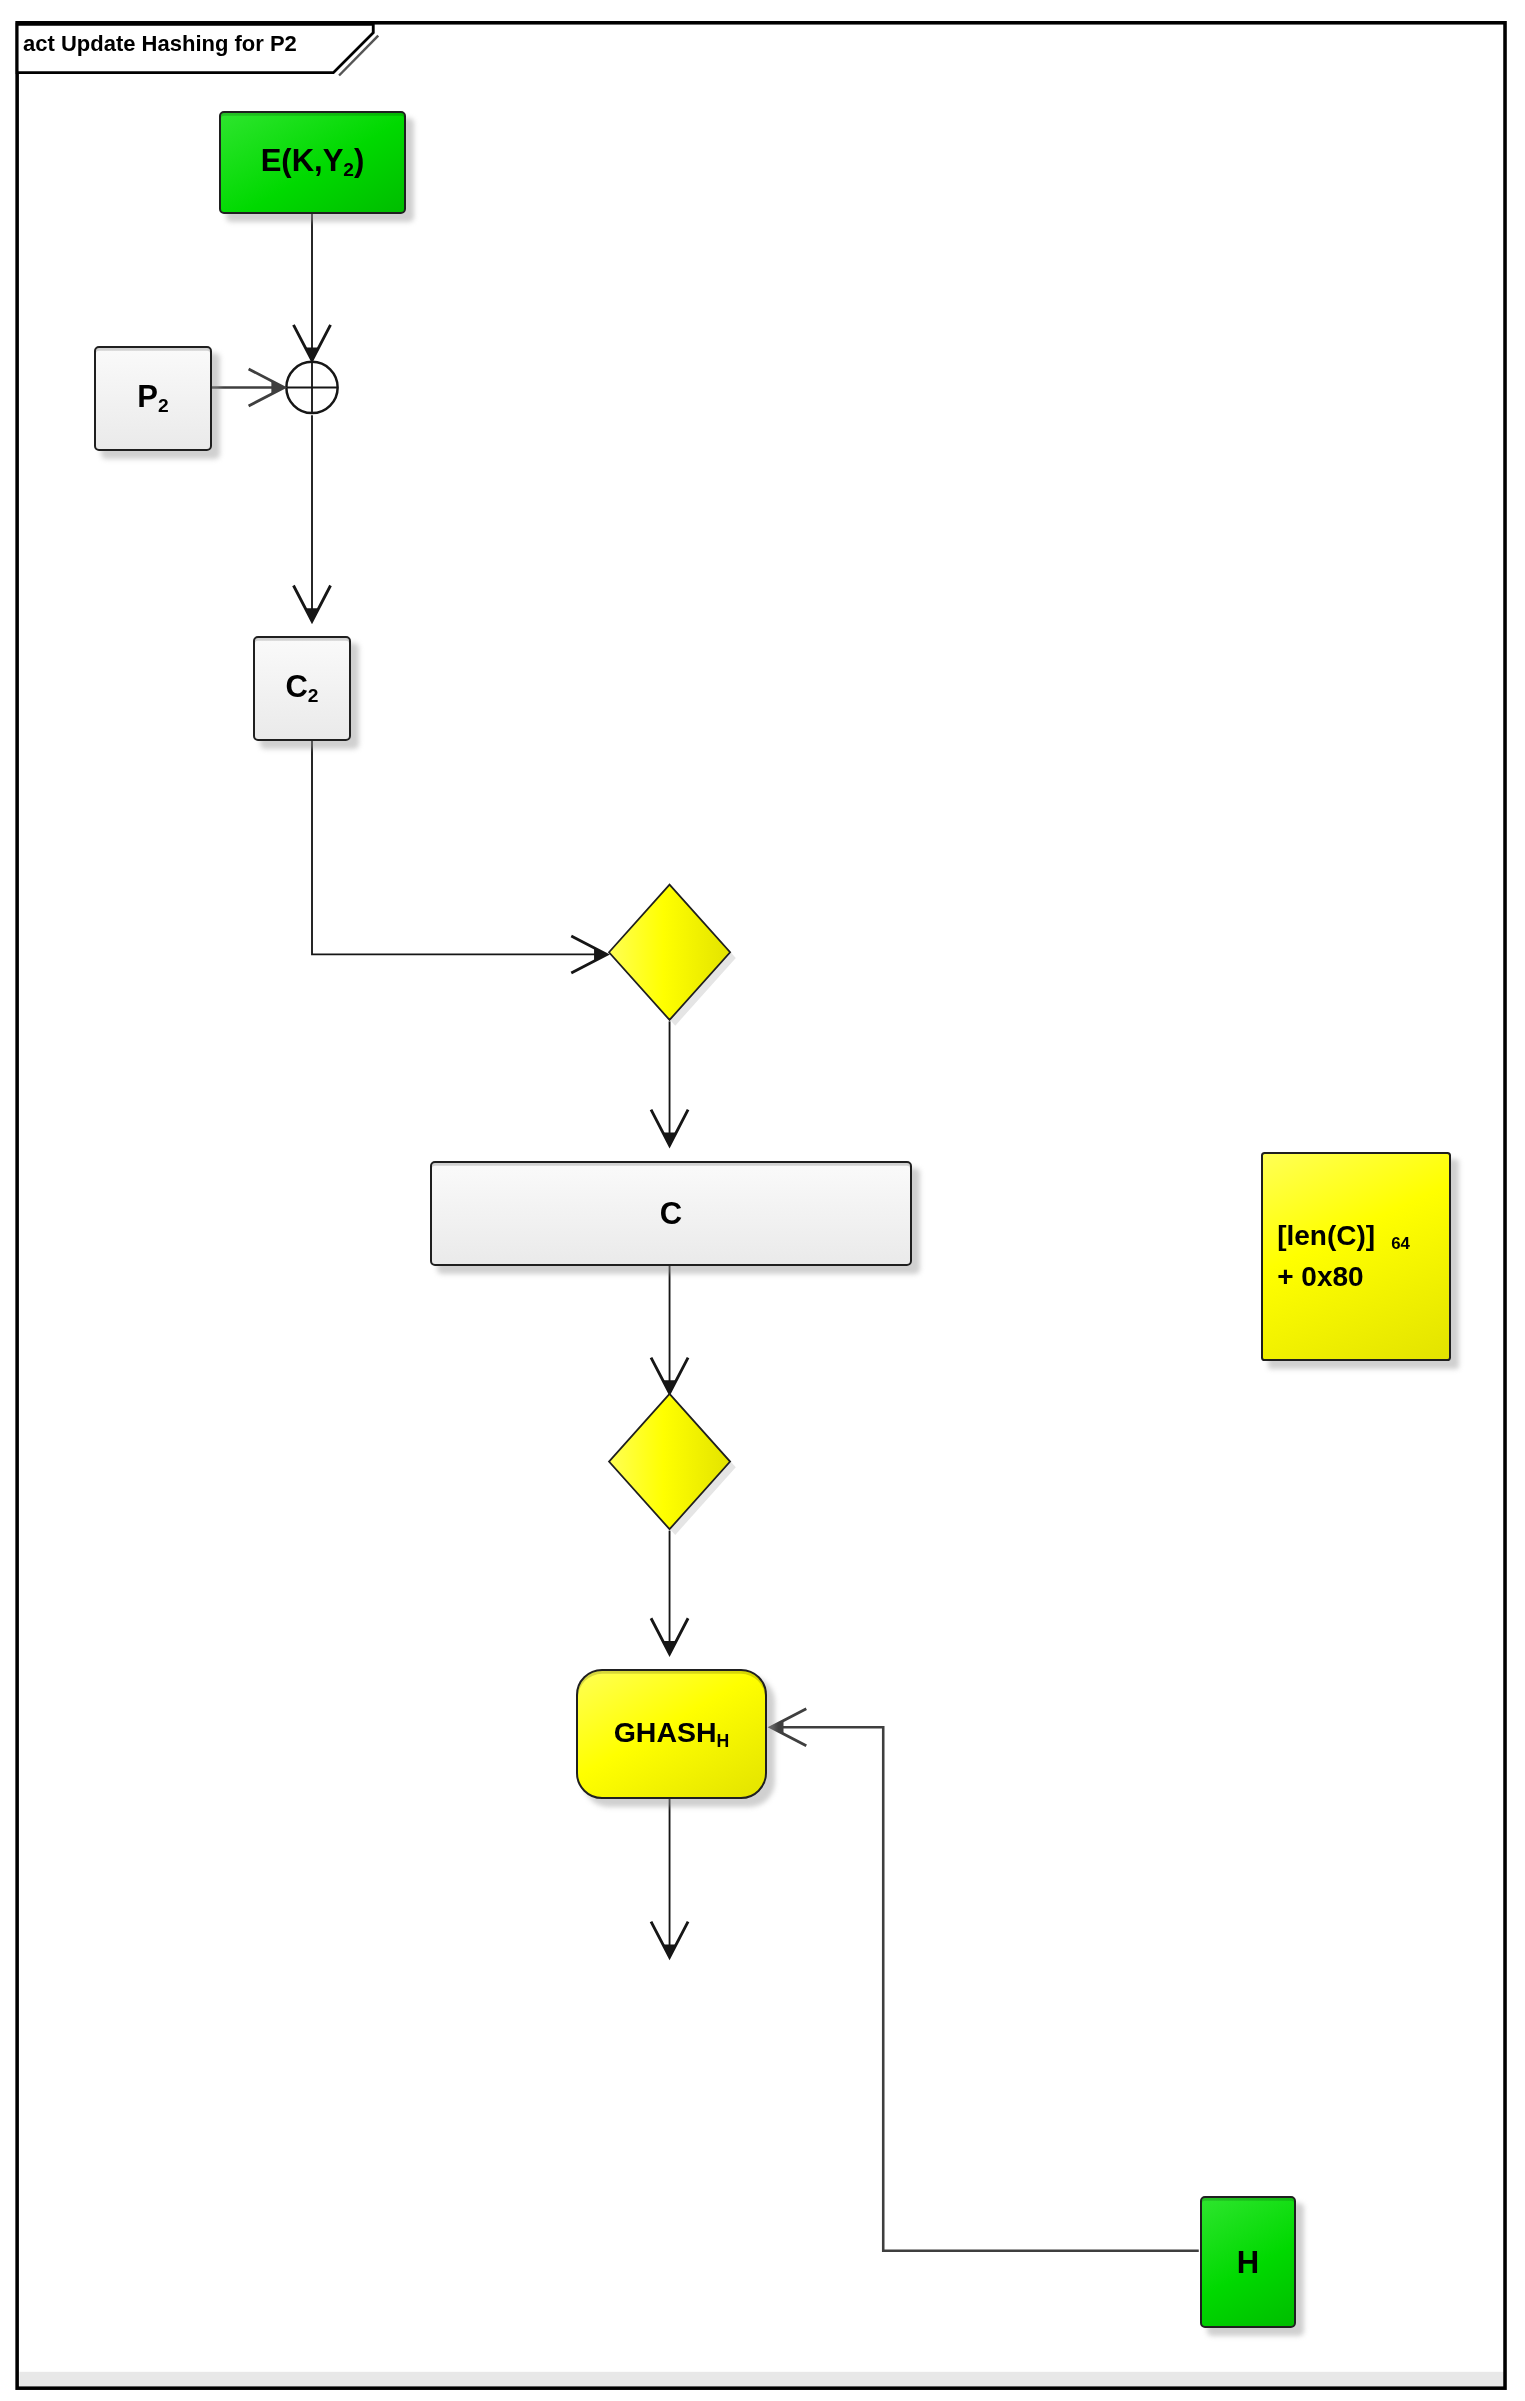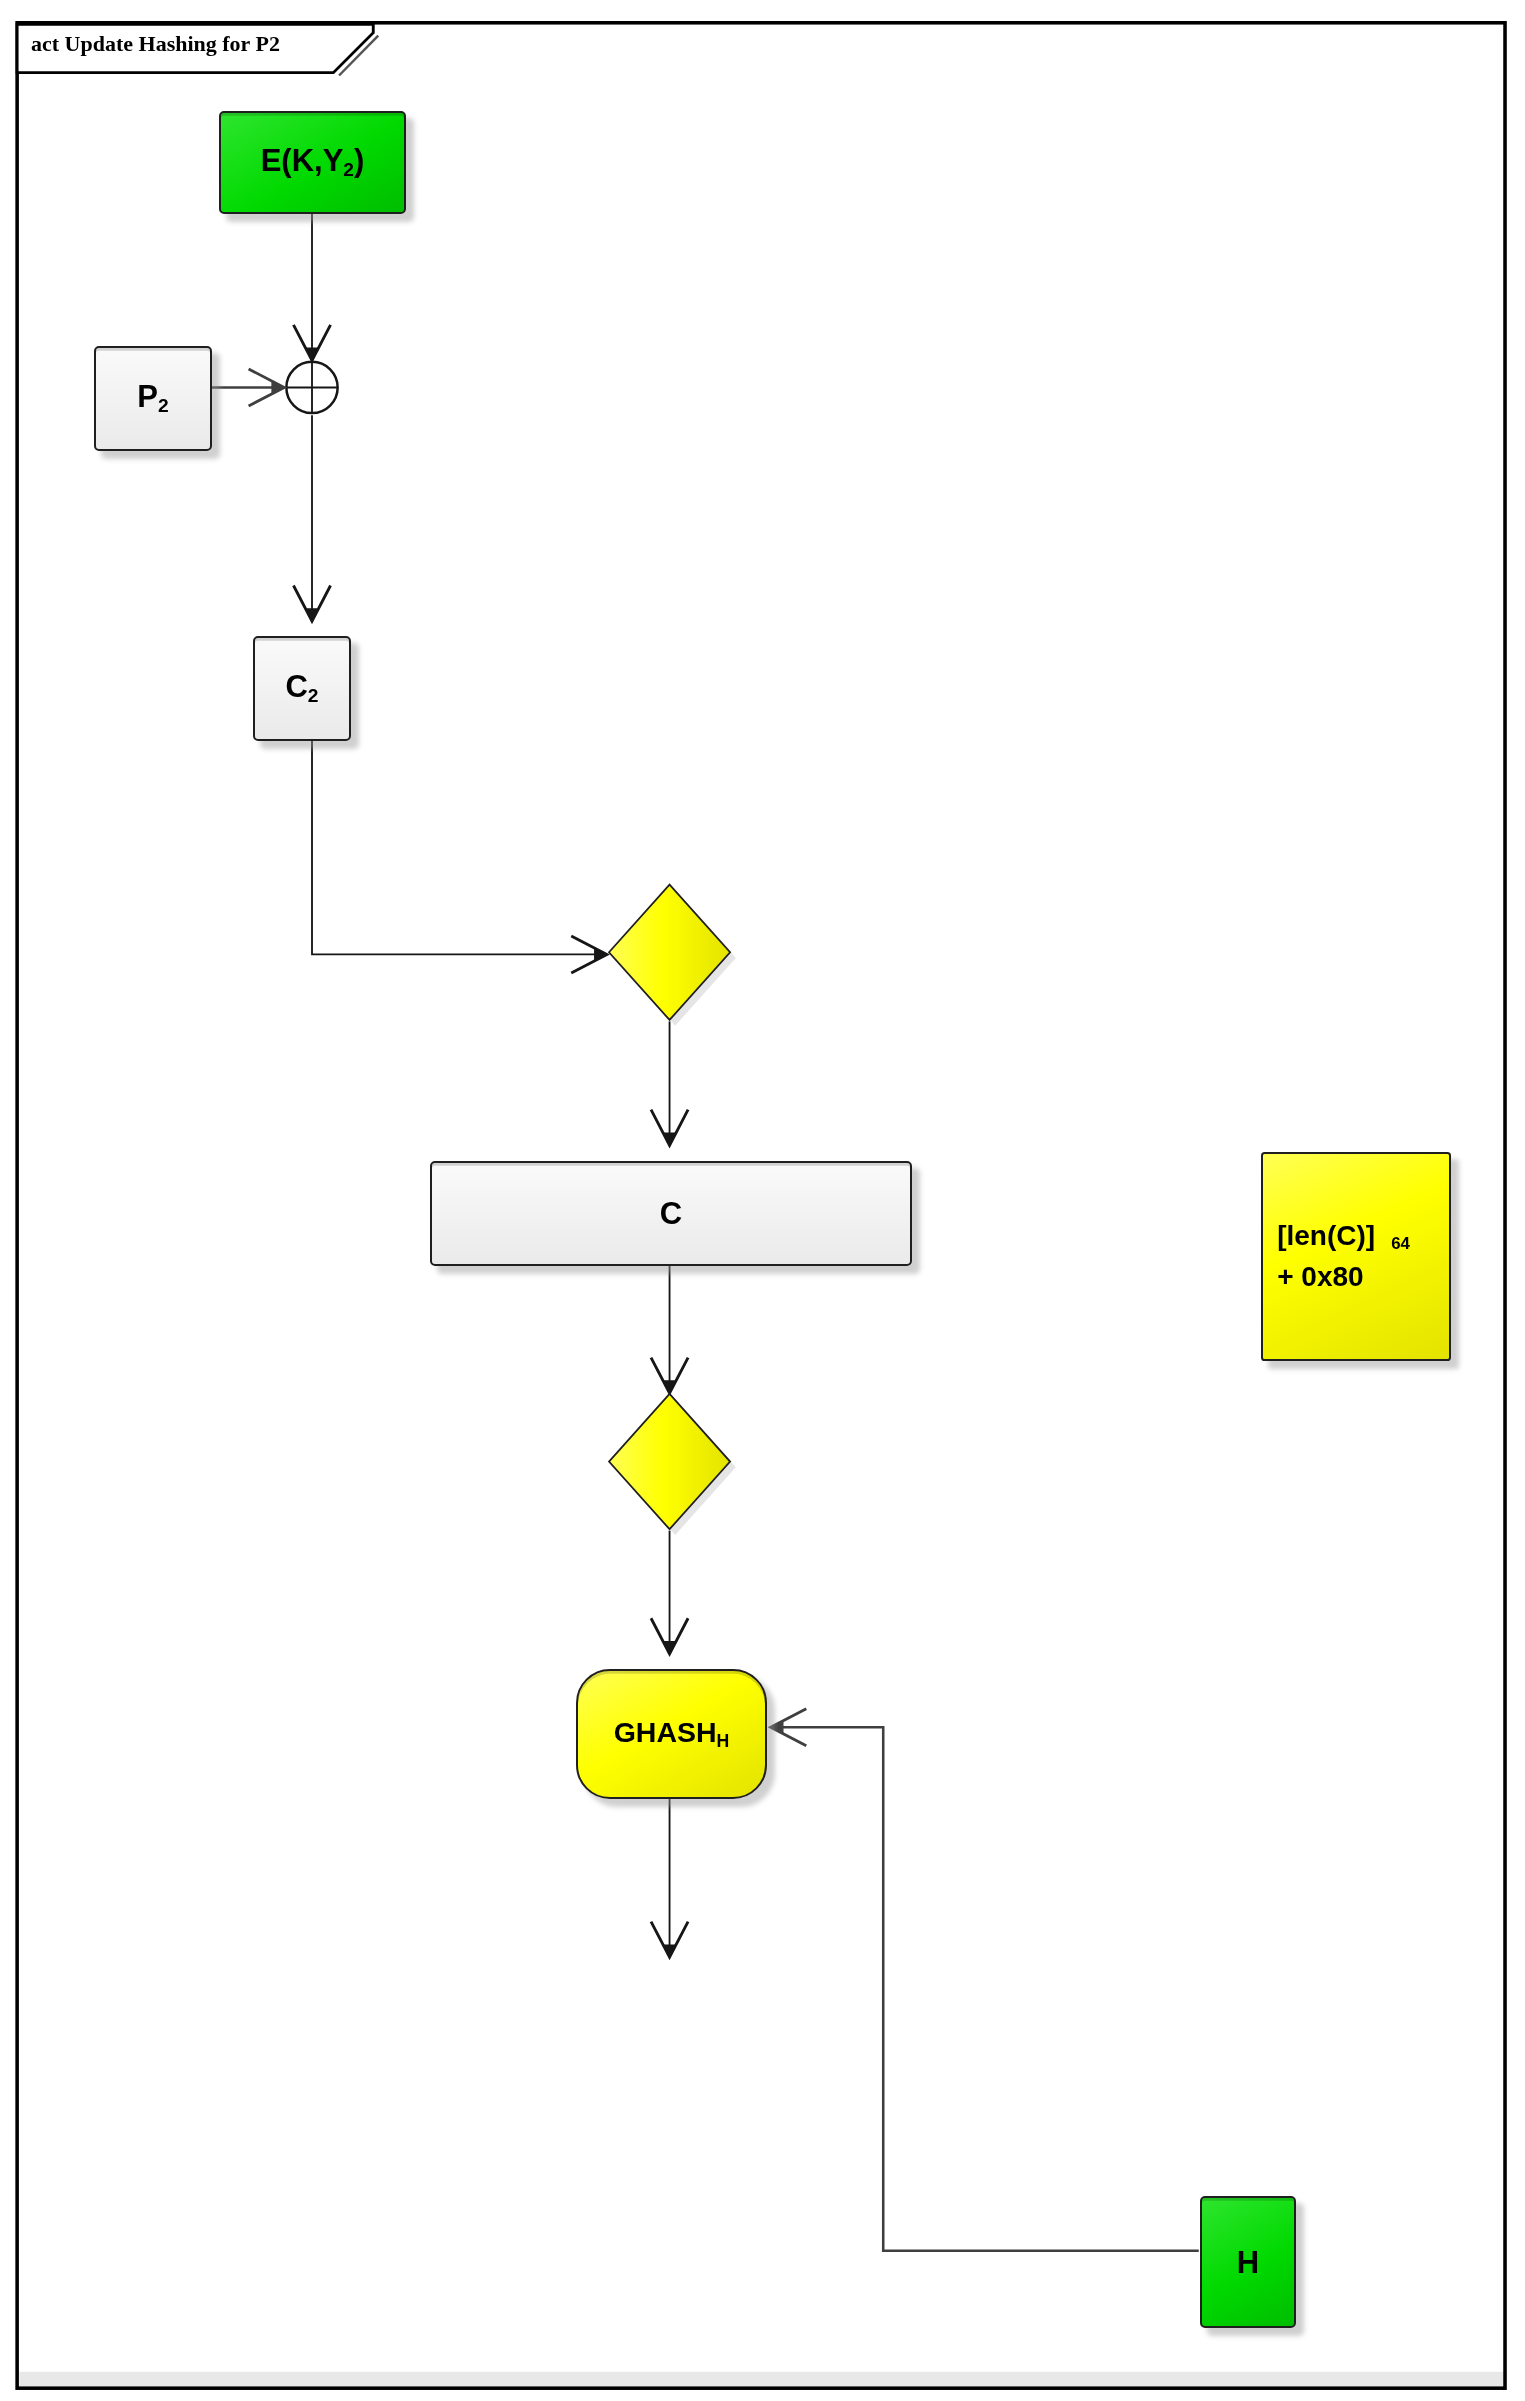--- a/index.html
+++ b/index.html
@@ -27,29 +27,29 @@
     position:absolute;box-sizing:border-box;z-index:2;
     left:1261px;top:1152px;width:190px;height:209px;
     border:2.1px solid var(--node-border);border-radius:3.6px;
     background:linear-gradient(155deg,var(--yellow-light) 0%,var(--yellow) 40%,var(--yellow-dark) 100%);
     box-shadow:7.8px 7.8px 5.7px var(--shadow);
     display:flex;flex-direction:column;justify-content:center;align-items:flex-start;
     padding-left:14.2px;font-weight:bold;font-size:28px;color:#000;line-height:1.45;
   }
   #note-box sub{font-size:0.6em;vertical-align:-0.25em;padding-left:16px;}
   #tab-title{
-    position:absolute;left:31px;top:31px;z-index:3;
-    font-size:22px;font-weight:bold;color:#000;white-space:nowrap;font-family:Liberation Serif, serif;
+    position:absolute;left:23px;top:31px;z-index:3;
+    font-size:22px;font-weight:bold;color:#000;white-space:nowrap;
   }
   
   #node-eky2 {left:219px; top:98px;  width:187px; height:103px;}
   #node-p2   {left:94px; top:333px;  width:118px; height:105px;}
   #node-c2   {left:253px; top:623px;  width:98px; height:105px;}
   #node-c    {left:430px; top:1148px; width:482px; height:105px;}
-  #node-ghash{left:576px; top:1656px; width:191px; height:130px;}
+  #node-ghash{left:576px; top:1656px; width:191px; height:130px;border-radius:26px;}
   #node-h    {left:1200px;top:2183px; width:96px; height:132px;}
   
   .edge{stroke:var(--edge);stroke-width:2.6;fill:none;}
   .edge-head{stroke:var(--edge);stroke-width:4;fill:none;}
   .edge-tip{fill:var(--edge);stroke:none;}
   .conn{stroke:var(--connector);stroke-width:3.6;fill:none;}
   .conn-head{stroke:var(--connector);stroke-width:4;fill:none;}
   .conn-tip{fill:var(--connector);stroke:none;}
 </style>
 </head>

